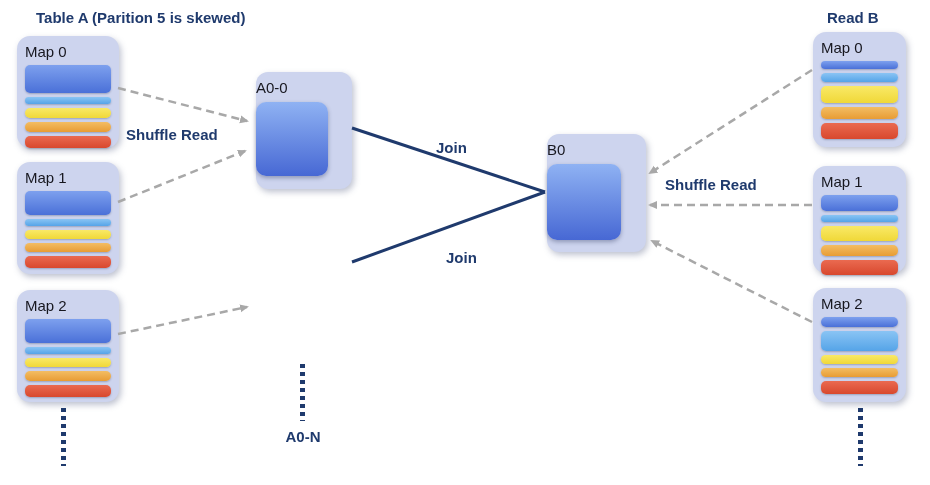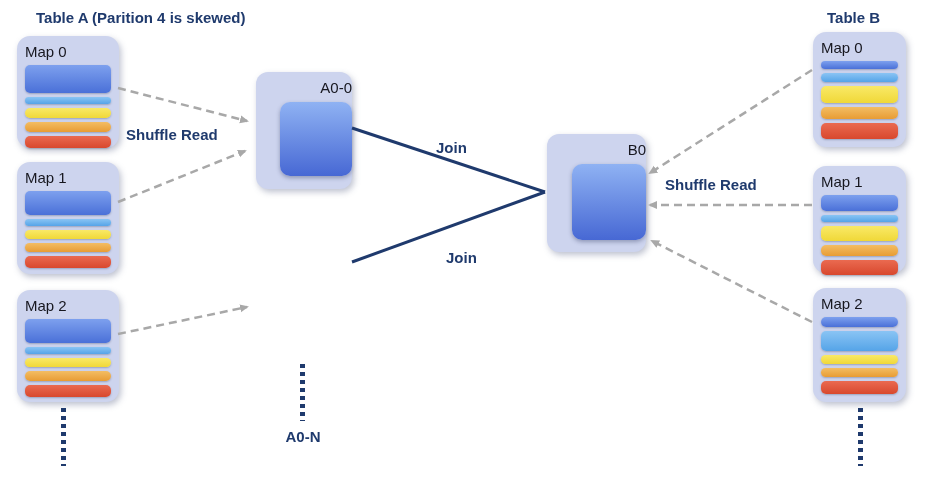--- a/index.html
+++ b/index.html
@@ -24,42 +24,42 @@
   }
   .bars{display:flex;flex-direction:column;gap:4px;}
   .bar{
     width:100%;border-radius:5px;
     box-shadow:0 1px 2px rgba(60,70,100,.35);
   }
   .part-box{
     background:#cdd4ee;border-radius:12px;
     box-shadow:2px 3px 6px rgba(110,120,150,.45);
     box-sizing:border-box;padding-top:6px;
-    display:flex;flex-direction:column;align-items:flex-end;
+    display:flex;flex-direction:column;align-items:flex-start;
   }
   .part-label{
     text-align:center;font-size:15px;color:#17171f;line-height:20px;height:24px;
   }
   .big-square{
     border-radius:10px;
     box-shadow:0 2px 4px rgba(50,60,100,.4);
   }
   .vdots{
     width:5px;
     background-image:repeating-linear-gradient(to bottom,#1f3a6d 0 4px,transparent 4px 8px);
   }
   svg.overlay{position:absolute;left:0;top:0;pointer-events:none;}
 </style>
 </head>
 <body>
 
 <div id="canvas">
 
-  <div class="abs title" style="left:36px;top:9px;">Table A (Parition 4 is skewed)</div>
-  <div class="abs title" style="left:827px;top:9px;">Table B</div>
+  <div class="abs title" style="left:36px;top:9px;">Table A (Parition 5 is skewed)</div>
+  <div class="abs title" style="left:827px;top:9px;">Read B</div>
 
   <div class="abs map-box" style="left:17px;top:36px;width:102px;height:112px;">
     <div class="map-label">Map 0</div>
     <div class="bars">
         <div class="bar" style="height: 28px; background: linear-gradient(rgb(125, 160, 238), rgb(74, 112, 216));"></div>
         <div class="bar" style="height: 7px; background: linear-gradient(rgb(138, 196, 244), rgb(85, 164, 232));"></div>
         <div class="bar" style="height: 10px; background: linear-gradient(rgb(249, 233, 103), rgb(240, 216, 56));"></div>
         <div class="bar" style="height: 10px; background: linear-gradient(rgb(243, 189, 99), rgb(232, 156, 52));"></div>
         <div class="bar" style="height: 12px; background: linear-gradient(rgb(234, 106, 80), rgb(216, 72, 46));"></div>
       </div>

